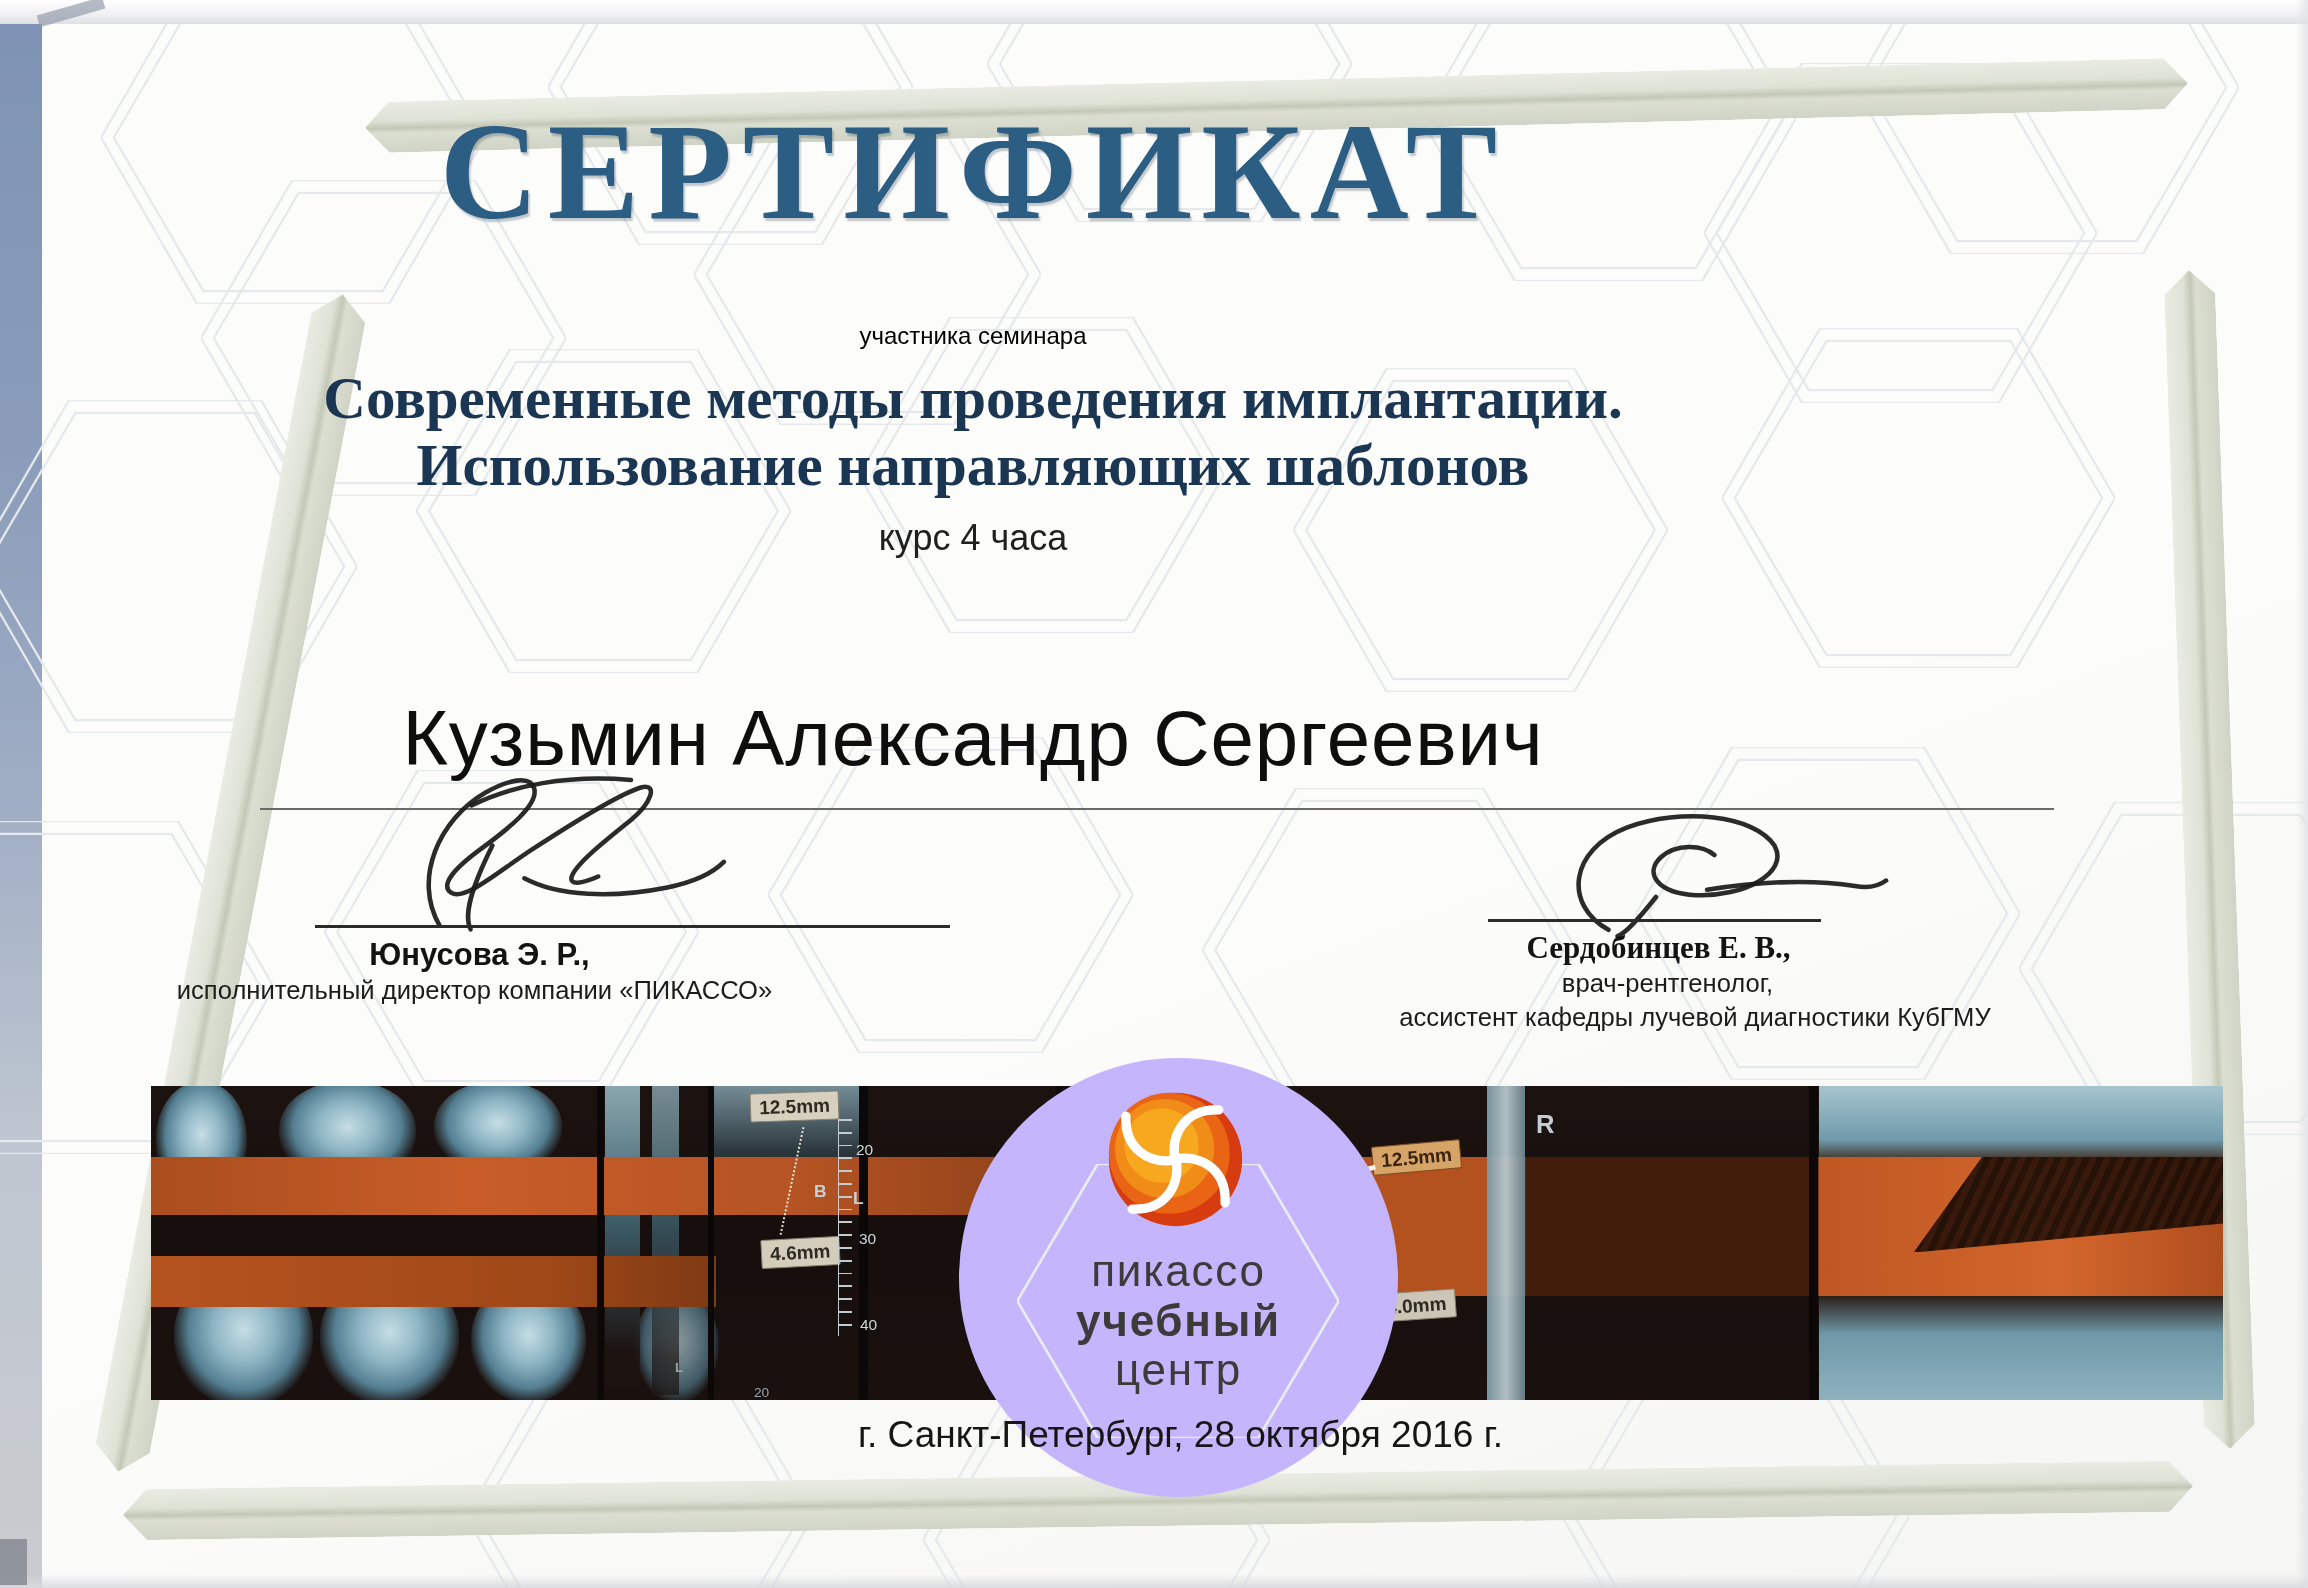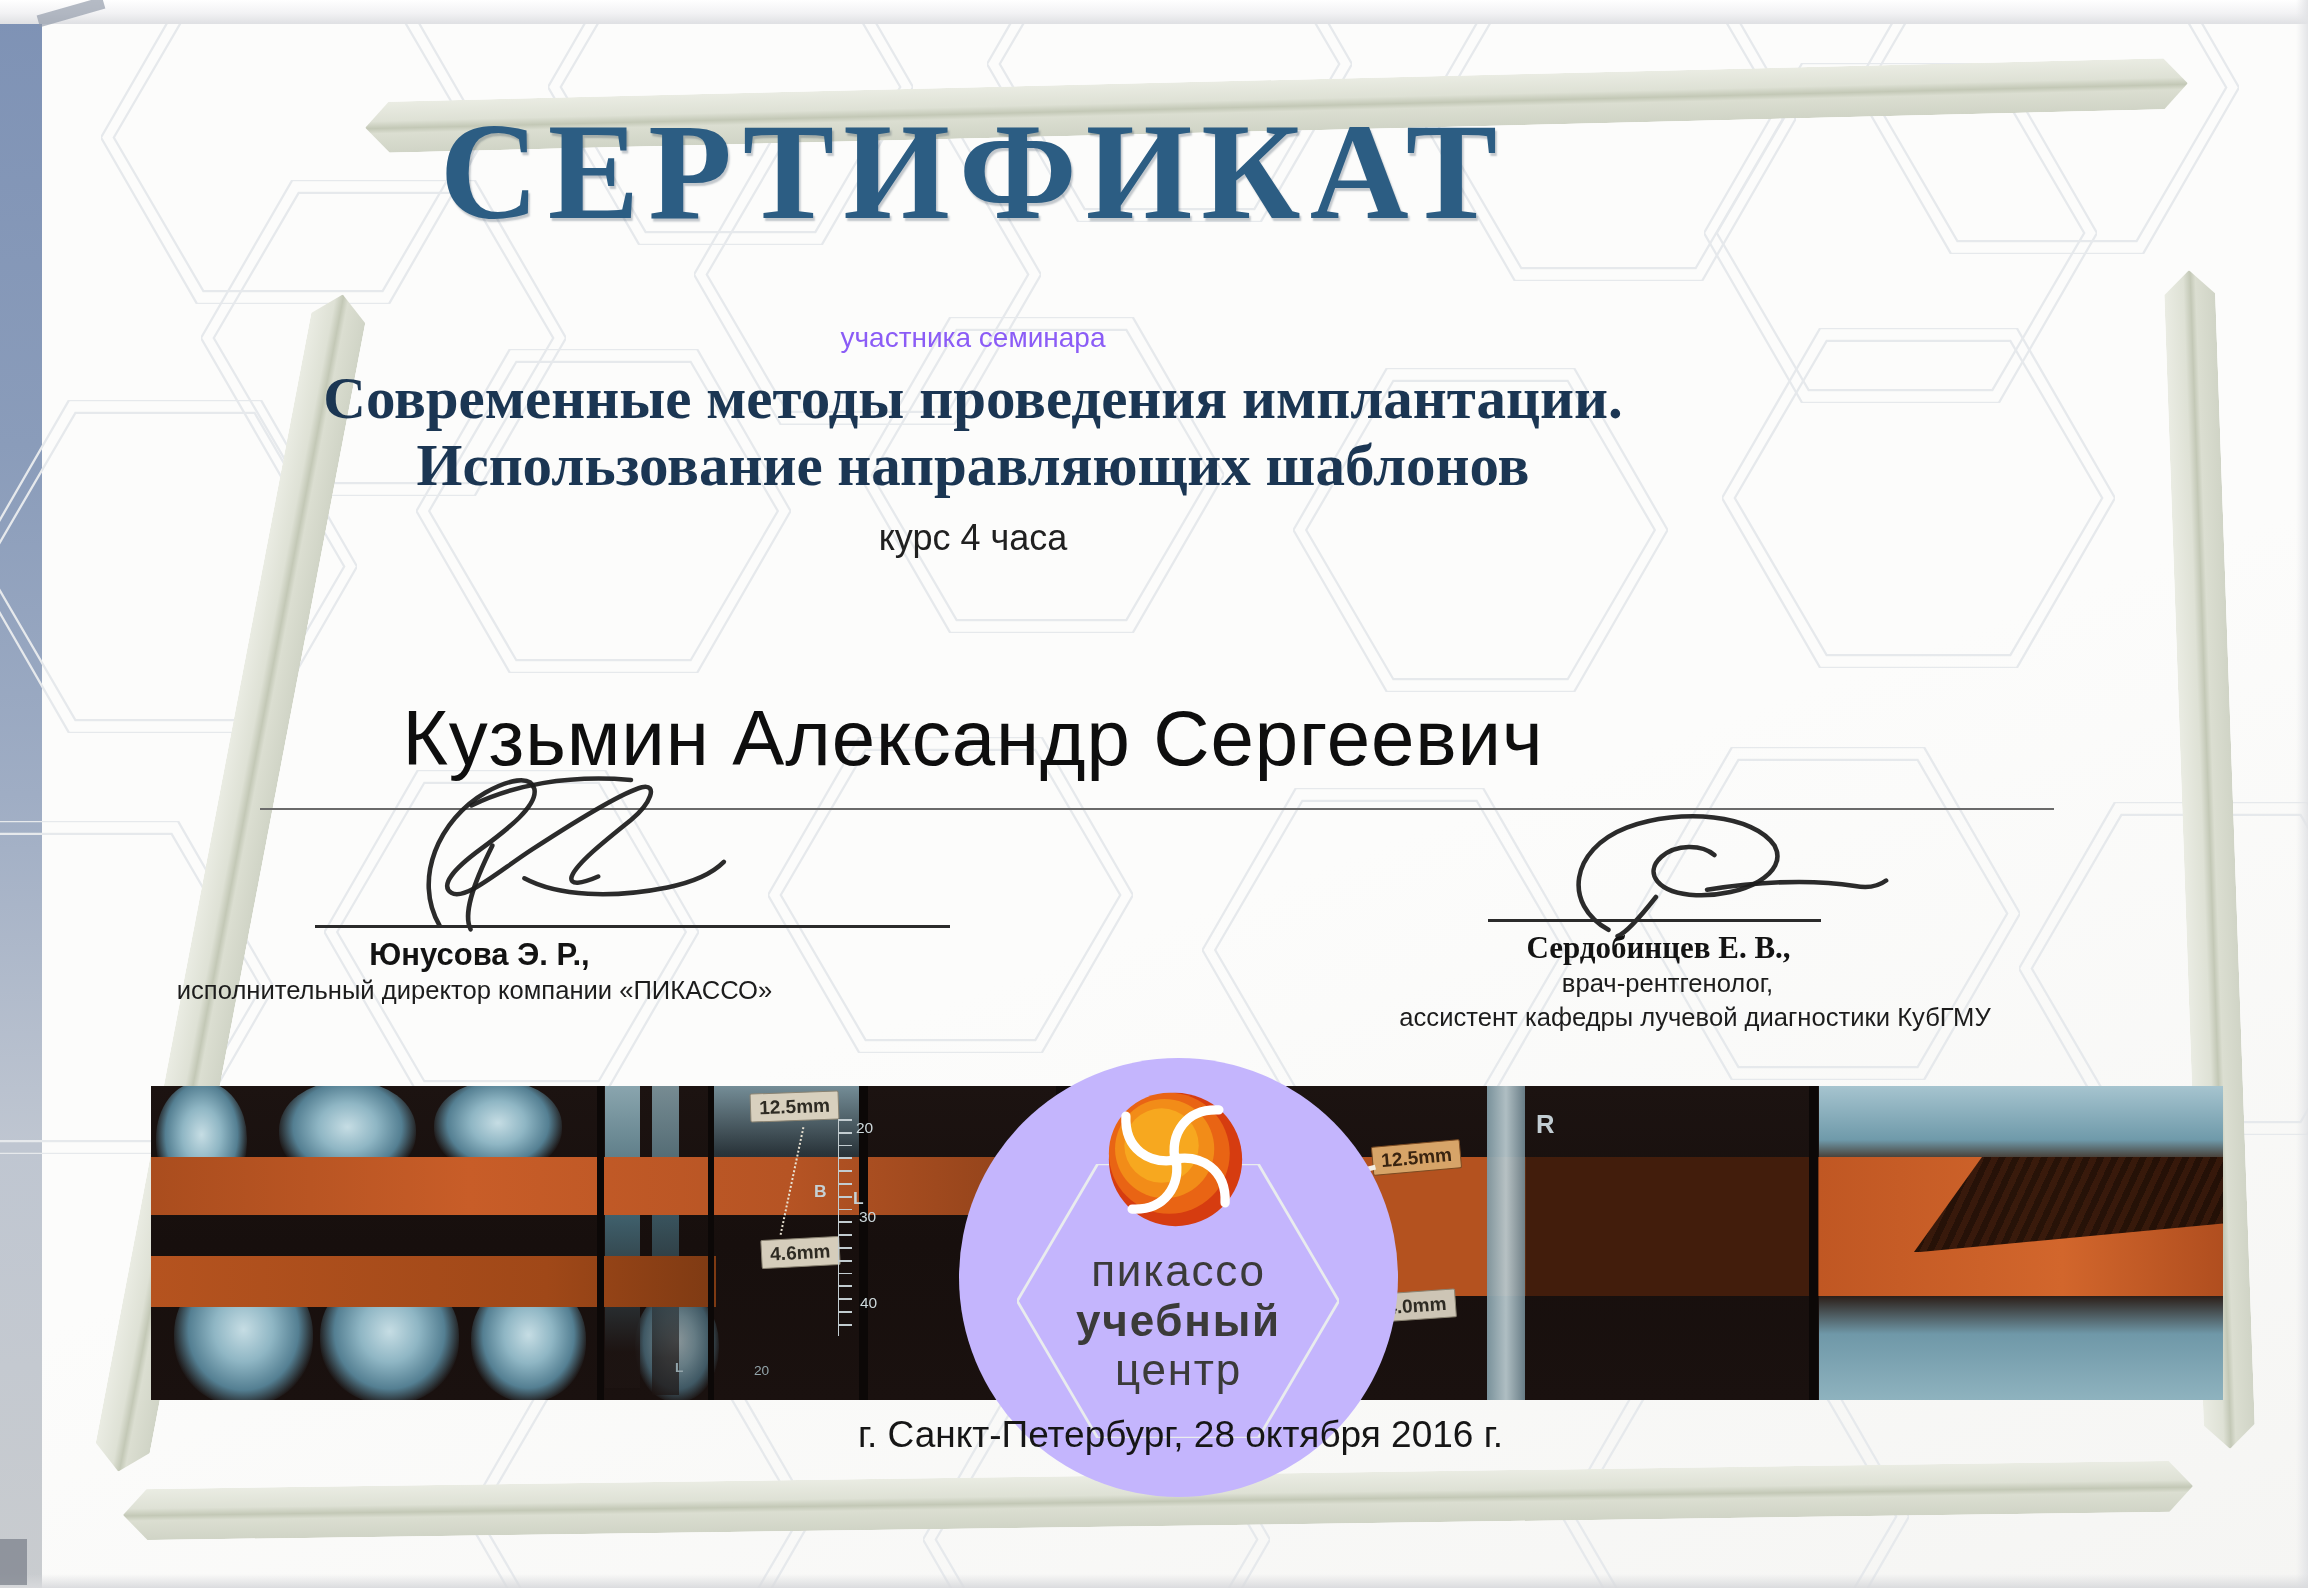--- a/index.html
+++ b/index.html
@@ -25,21 +25,21 @@
       background:linear-gradient(180deg,#eaece3 0%,#dee1d5 38%,#c3c8b6 52%,#dbded1 62%,#d0d4c6 100%);}
   .bar-v{background:linear-gradient(90deg,#eaece3 0%,#dee1d5 38%,#c3c8b6 52%,#dbded1 62%,#d0d4c6 100%);}
   .bar-h{clip-path:polygon(0 50%,24px 0,calc(100% - 24px) 0,100% 50%,calc(100% - 24px) 100%,24px 100%);}
   .bar-v{clip-path:polygon(50% 0,100% 24px,100% calc(100% - 24px),50% 100%,0 calc(100% - 24px),0 24px);}
 
   
   .txt{position:absolute;text-align:center;z-index:3;}
   .title{left:0;top:93px;width:1946px;
       font-family:"Liberation Serif",serif;font-weight:700;font-size:137px;letter-spacing:9.1px;
       color:#2c5d83;text-shadow:1.8px 2.7px 1.8px rgba(25,45,65,.25);}
-  .subtitle{left:0;top:322px;width:1946px;font-size:28px;color:#8b5cf6;}
+  .subtitle{left:0;top:322px;width:1946px;font-size:24px;color:#000000;}
   .sem{left:0;width:1946px;font-family:"Liberation Serif",serif;font-weight:700;
       font-size:59px;color:#1b3653;}
   .sem1{top:364px;} .sem2{top:431px;}
   .course{left:0;top:517px;width:1946px;font-size:36px;color:#202020;}
   .recipient{left:0;top:693px;width:1946px;font-size:78px;color:#0e0e0e;letter-spacing:0.9px;}
   .name-rule{position:absolute;left:260px;top:808px;width:1794px;height:1.8px;background:#6a6a6a;z-index:3;}
 
   .sigline{position:absolute;height:2.7px;background:#2b2b2b;z-index:3;}
   .signame{font-weight:700;font-size:31px;color:#131313;}
   .sigrole{font-size:25.6px;color:#1c1c1c;}
@@ -49,21 +49,21 @@
   
   .band{position:absolute;left:151px;top:1086px;width:2072px;height:314px;z-index:4;
       background:linear-gradient(180deg,#1c1311 0%,#170f0d 50%,#1a110f 100%);overflow:hidden;}
   .blob{position:absolute;border-radius:48%;
       background:radial-gradient(ellipse at 50% 45%,#c6dde4 0%,#8fb6c4 30%,#547f92 56%,rgba(25,17,16,0) 74%);}
   .streak{position:absolute;background:linear-gradient(180deg,#9dbfca 0%,#47707f 42%,#1d1412 88%);}
   .stripe{position:absolute;}
   .gap{position:absolute;top:0;bottom:0;background:#0c0807;}
   .mlabel{position:absolute;font-weight:700;font-size:19px;background:#d8d0be;color:#2e2b23;
       padding:2.7px 8.2px;border:0.9px solid #8a8372;border-radius:1.8px;z-index:6;white-space:nowrap;}
-  .tick{position:absolute;font-size:15.5px;color:#cdd8db;z-index:6;}
+  .tick{position:absolute;font-size:15.5px;color:#cdd8db;z-index:6;margin-top:22px;}
   .olet{position:absolute;font-size:17.4px;color:#c5d1d5;z-index:6;font-weight:700;}
 
   
   .badge{position:absolute;left:959px;top:1058px;width:439px;height:439px;border-radius:50%;
       background:#c4b5fd;z-index:5;}
   .badge svg.hex{position:absolute;left:58px;top:106px;}
   .logo-svg{position:absolute;left:139px;top:24px;width:155px;height:155px;}
   .logoline{position:absolute;left:0;width:100%;text-align:center;font-size:44px;
       color:#3b3b39;letter-spacing:1.8px;}
   .ll1{top:188px;} .ll2{top:238px;font-weight:bold;} .ll3{top:287px;}

